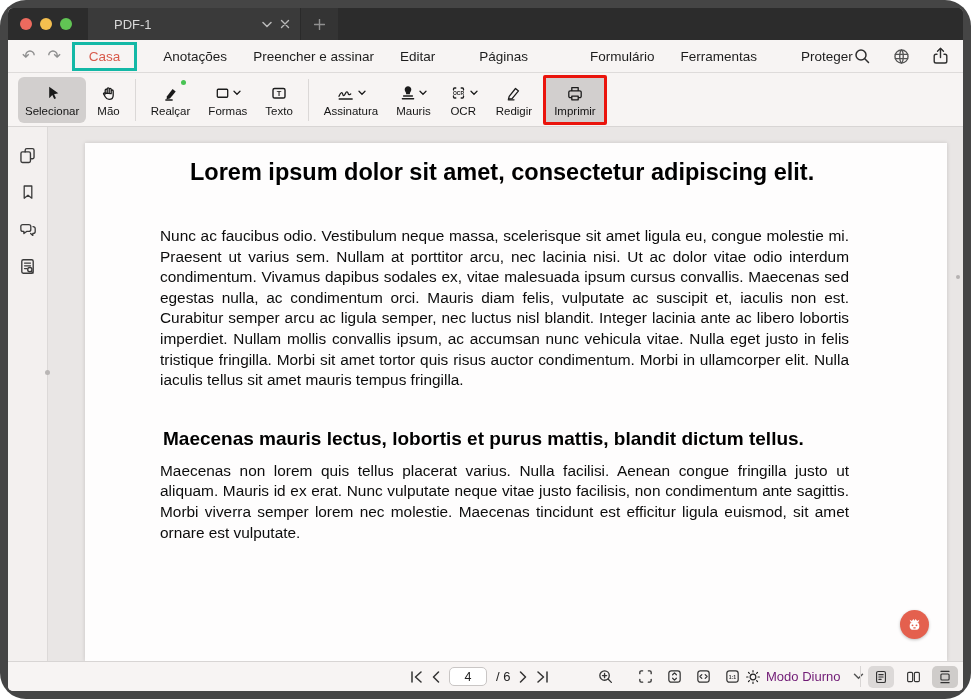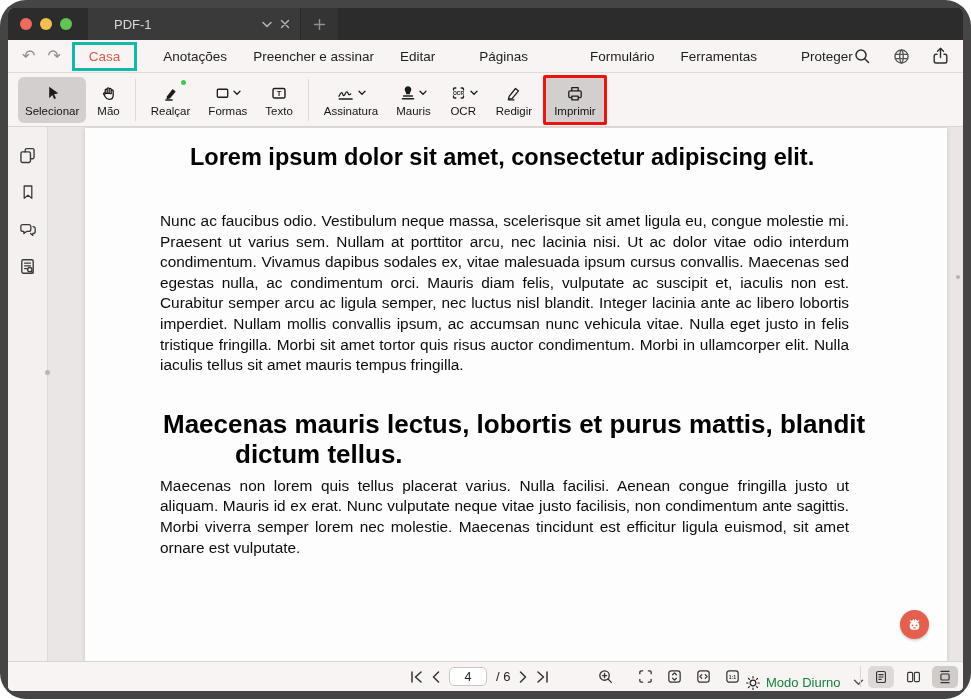--- a/index.html
+++ b/index.html
@@ -39,39 +39,39 @@
   .tool.imprimir { background:#d2cfce; border:3px solid #ea140c; border-radius:2px; height:50px; padding:2px 8px; }
   .tb-sep { width:1px; height:42px; background:#dbd8d7; margin:0 6px; flex:none; }
   .green-dot { position:absolute; top:3px; right:11px; width:5px; height:5px; border-radius:50%; background:#49c353; }
 
   
   .main { flex:1; display:flex; min-height:0; position:relative; }
   .sidebar { width:40px; background:#f3f0ef; border-right:1px solid #dcd9d8; display:flex; flex-direction:column; align-items:center; padding-top:17px; gap:15px; flex:none; position:relative; }
   .side-ic { width:22px; height:22px; display:flex; align-items:center; justify-content:center; color:#3a3a3a; }
   .divider-handle { position:absolute; right:-3px; top:243px; width:5px; height:5px; border-radius:50%; background:#b9b6b5; z-index:3; }
   .docarea { flex:1; background:#e9e6e5; position:relative; overflow:hidden; }
-  .page { position:absolute; left:37px; top:1px; bottom:0; width:862px; background:#fefdfd; box-shadow:0 0 4px rgba(0,0,0,.15); overflow:hidden; }
+  .page { position:absolute; left:37px; top:16px; bottom:0; width:862px; background:#fefdfd; box-shadow:0 0 4px rgba(0,0,0,.15); overflow:hidden; }
   .page h1 { font-size:23.5px; line-height:33px; font-weight:bold; color:#000; margin-top:13px; padding-left:130px; padding-right:62px; text-indent:-25px; }
-  .page h2 { font-size:26px; line-height:30px; font-weight:bold; color:#000; margin-top:33px; margin-bottom:7px; padding-left:150px; padding-right:52px; text-indent:-72px; }
+  .page h2 { font-size:19px; line-height:30px; font-weight:bold; color:#000; margin-top:33px; margin-bottom:7px; padding-left:150px; padding-right:52px; text-indent:-72px; }
   .page p { font-size:15.4px; line-height:20.6px; color:#0c0c0c; text-align:justify; padding-left:75px; padding-right:98px; }
   .page p.p1 { margin-top:37px; }
   .page p.p3 { margin-top:16px; }
   .edge-dot { position:absolute; right:3px; top:148px; width:4px; height:4px; border-radius:50%; background:#b5b2b1; }
   .robot-btn { position:absolute; right:34px; bottom:22px; width:29px; height:29px; border-radius:50%; background:#e4604e; display:flex; align-items:center; justify-content:center; box-shadow:0 1px 3px rgba(0,0,0,.25); }
 
   
   .statusbar { height:30px; background:#f7f4f3; border-top:1px solid #d8d5d4; flex:none; position:relative; font-size:13px; color:#222; }
   .statusbar .grp { position:absolute; top:0; height:100%; display:flex; align-items:center; }
   .nav { left:402px; gap:9px; }
   .nav .nbtn { display:flex; align-items:center; color:#333; }
   .page-input { width:38px; height:19px; border:1px solid #c9c6c5; border-radius:5px; background:#fff; text-align:center; font-size:12.5px; font-family:"Liberation Sans", sans-serif; color:#222; }
   .zoomctl { left:589px; }
   .fitgroup { left:629px; gap:12px; color:#333; }
   .fitgroup .fbtn { display:flex; align-items:center; }
-  .daymode { left:737px; gap:5px; color:#15803d;margin-top:6px; }
+  .daymode { left:737px; gap:5px; color:#701a75; }
   .sb-sep { position:absolute; left:852px; top:4px; width:1px; height:21px; background:#d8d5d4; }
   .viewicons { left:860px; gap:6px; }
   .vbtn { width:26px; height:22px; border-radius:5px; display:flex; align-items:center; justify-content:center; color:#333; }
   .vbtn.bg1 { background:#dcd9d8; }
   .vbtn.bg3 { background:#cfccca; }
 </style>
 </head>
 <body>
 
 <div class="frame">

